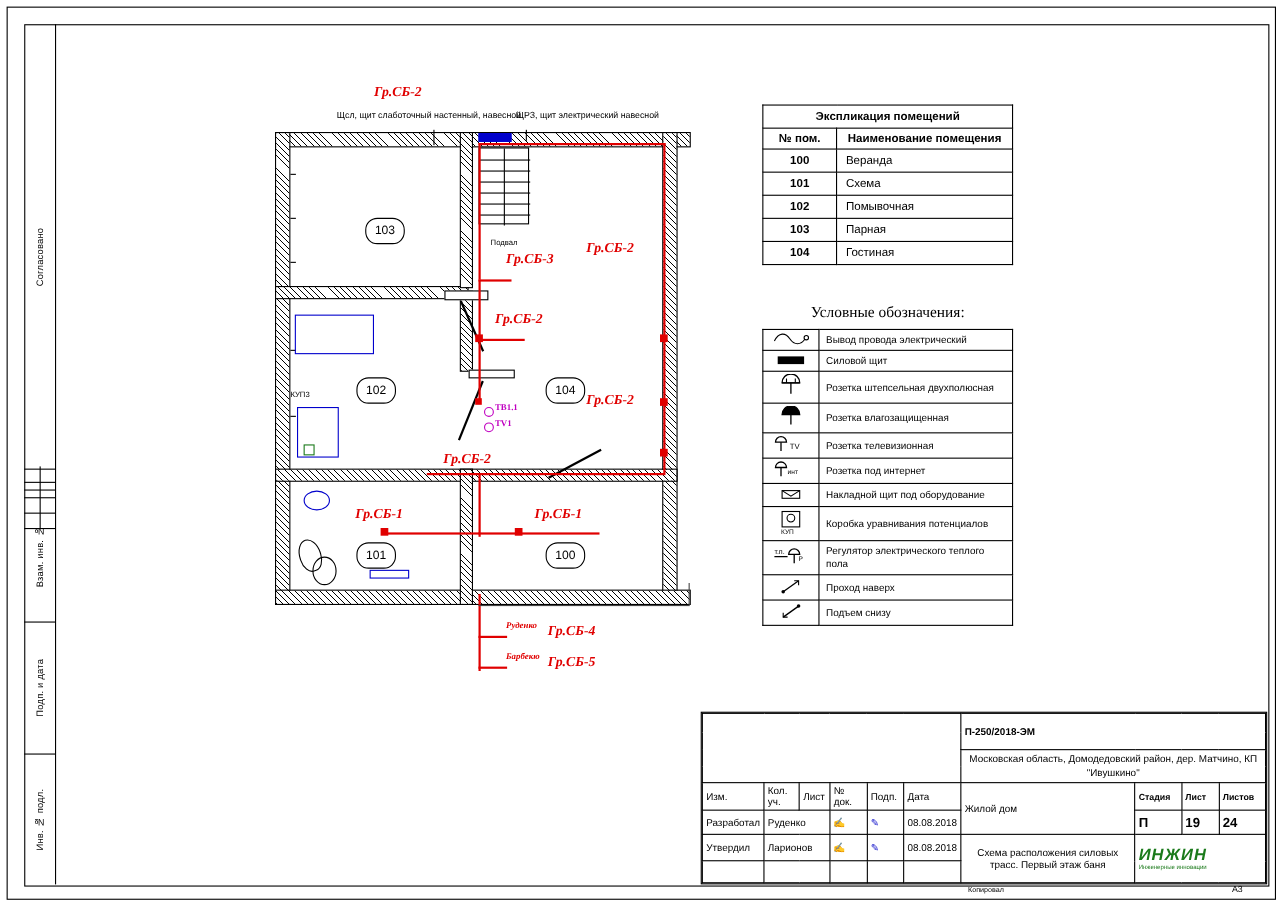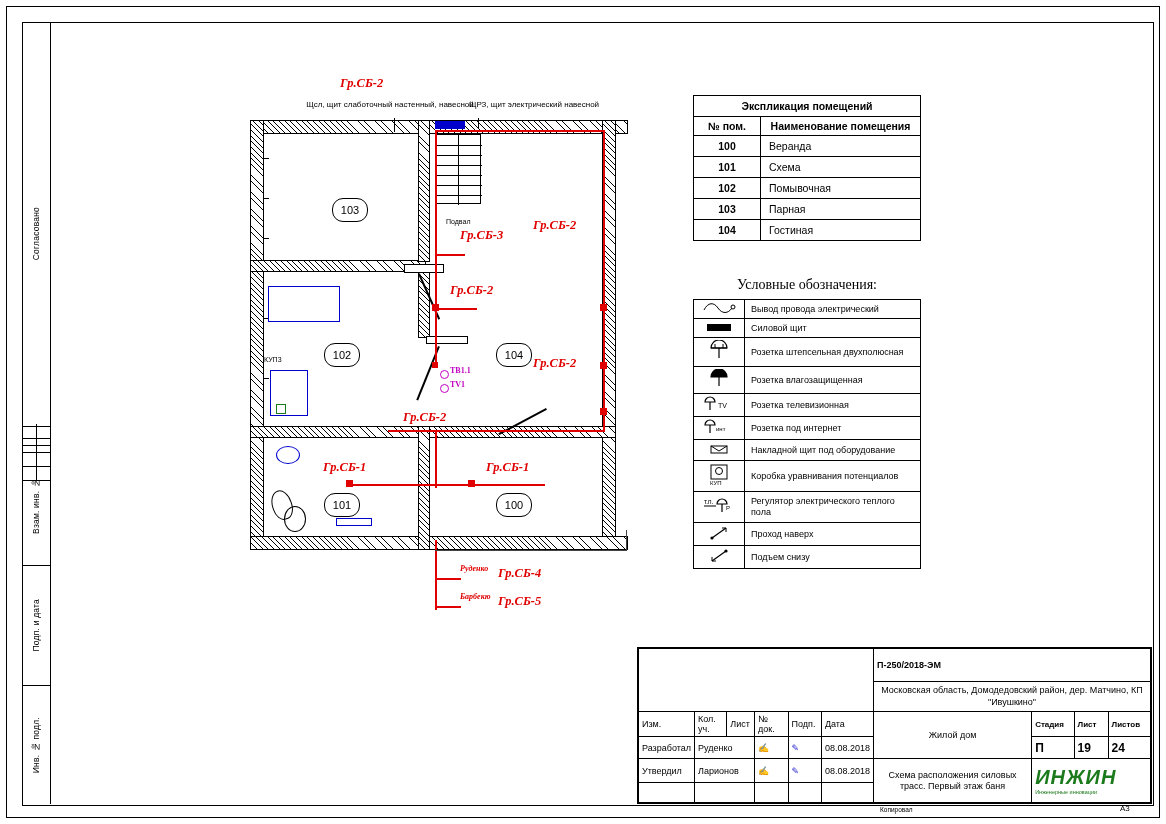--- a/index.html
+++ b/index.html
@@ -42,21 +42,21 @@
   .uslov td{border:1px solid #000;font-size:9px;padding:3px 4px;vertical-align:middle;}
   .uslov td.sym{width:46px;text-align:center;padding:2px;}
   .uslov td.txt{padding-left:6px;font-size:9px;line-height:1.2;}
 
   
   .tb{position:absolute;left:637px;top:647px;width:515px;height:157px;border:1.6px solid #000;box-sizing:border-box;}
   .tb table{border-collapse:collapse;width:100%;height:100%;}
   .tb td{border:1px solid #000;font-size:9px;padding:1px 3px;}
   .code{font-size:15px;font-weight:bold;padding-right:10px;}
   .addr{text-align:center;font-size:10.5px;line-height:1.25;}
-  .objname{text-align:center;font-size:12px;}
+  .objname{font-size:12px;}
   .schname{text-align:center;font-size:10.5px;line-height:1.2;}
   .ctr{text-align:left;}
   .bold{font-weight:bold;}
   .logo{color:#1b7a1b;font-weight:bold;font-style:italic;}
   .kopiroval{position:absolute;left:880px;top:806px;font-size:6.5px;}
   .a3{position:absolute;left:1120px;top:804px;font-size:8px;text-align:right;}
   .sig{color:#1a1acc;font-family:"Liberation Serif",serif;font-size:15px;}
   .smalldate{font-size:7px;}
 </style>
 </head>
@@ -429,21 +429,21 @@
         <td class="ctr bold" style="font-size:12px;">24</td>
       </tr>
       <tr style="height:22px;">
         <td>Утвердил</td>
         <td colspan="2">Ларионов</td>
         <td class="sig">✍</td>
         <td class="sig">✎</td>
         <td class="smalldate">08.08.2018</td>
         <td rowspan="2" class="schname">Схема расположения силовых трасс. Первый этаж баня</td>
         <td rowspan="2" colspan="3" class="ctr">
-          <div class="logo" style="font-size:20px;letter-spacing:1px;font-style:italic;">ИНЖИН</div>
+          <div class="logo" style="font-size:15px;letter-spacing:1px;font-style:italic;">ИНЖИН</div>
           <div style="font-size:5.5px;color:#1b7a1b;">Инженерные инновации</div>
         </td>
       </tr>
       <tr style="height:18px;">
         <td style="border-right:1px solid #000;"></td>
         <td colspan="2"></td>
         <td></td>
         <td></td>
         <td></td>
       </tr>

